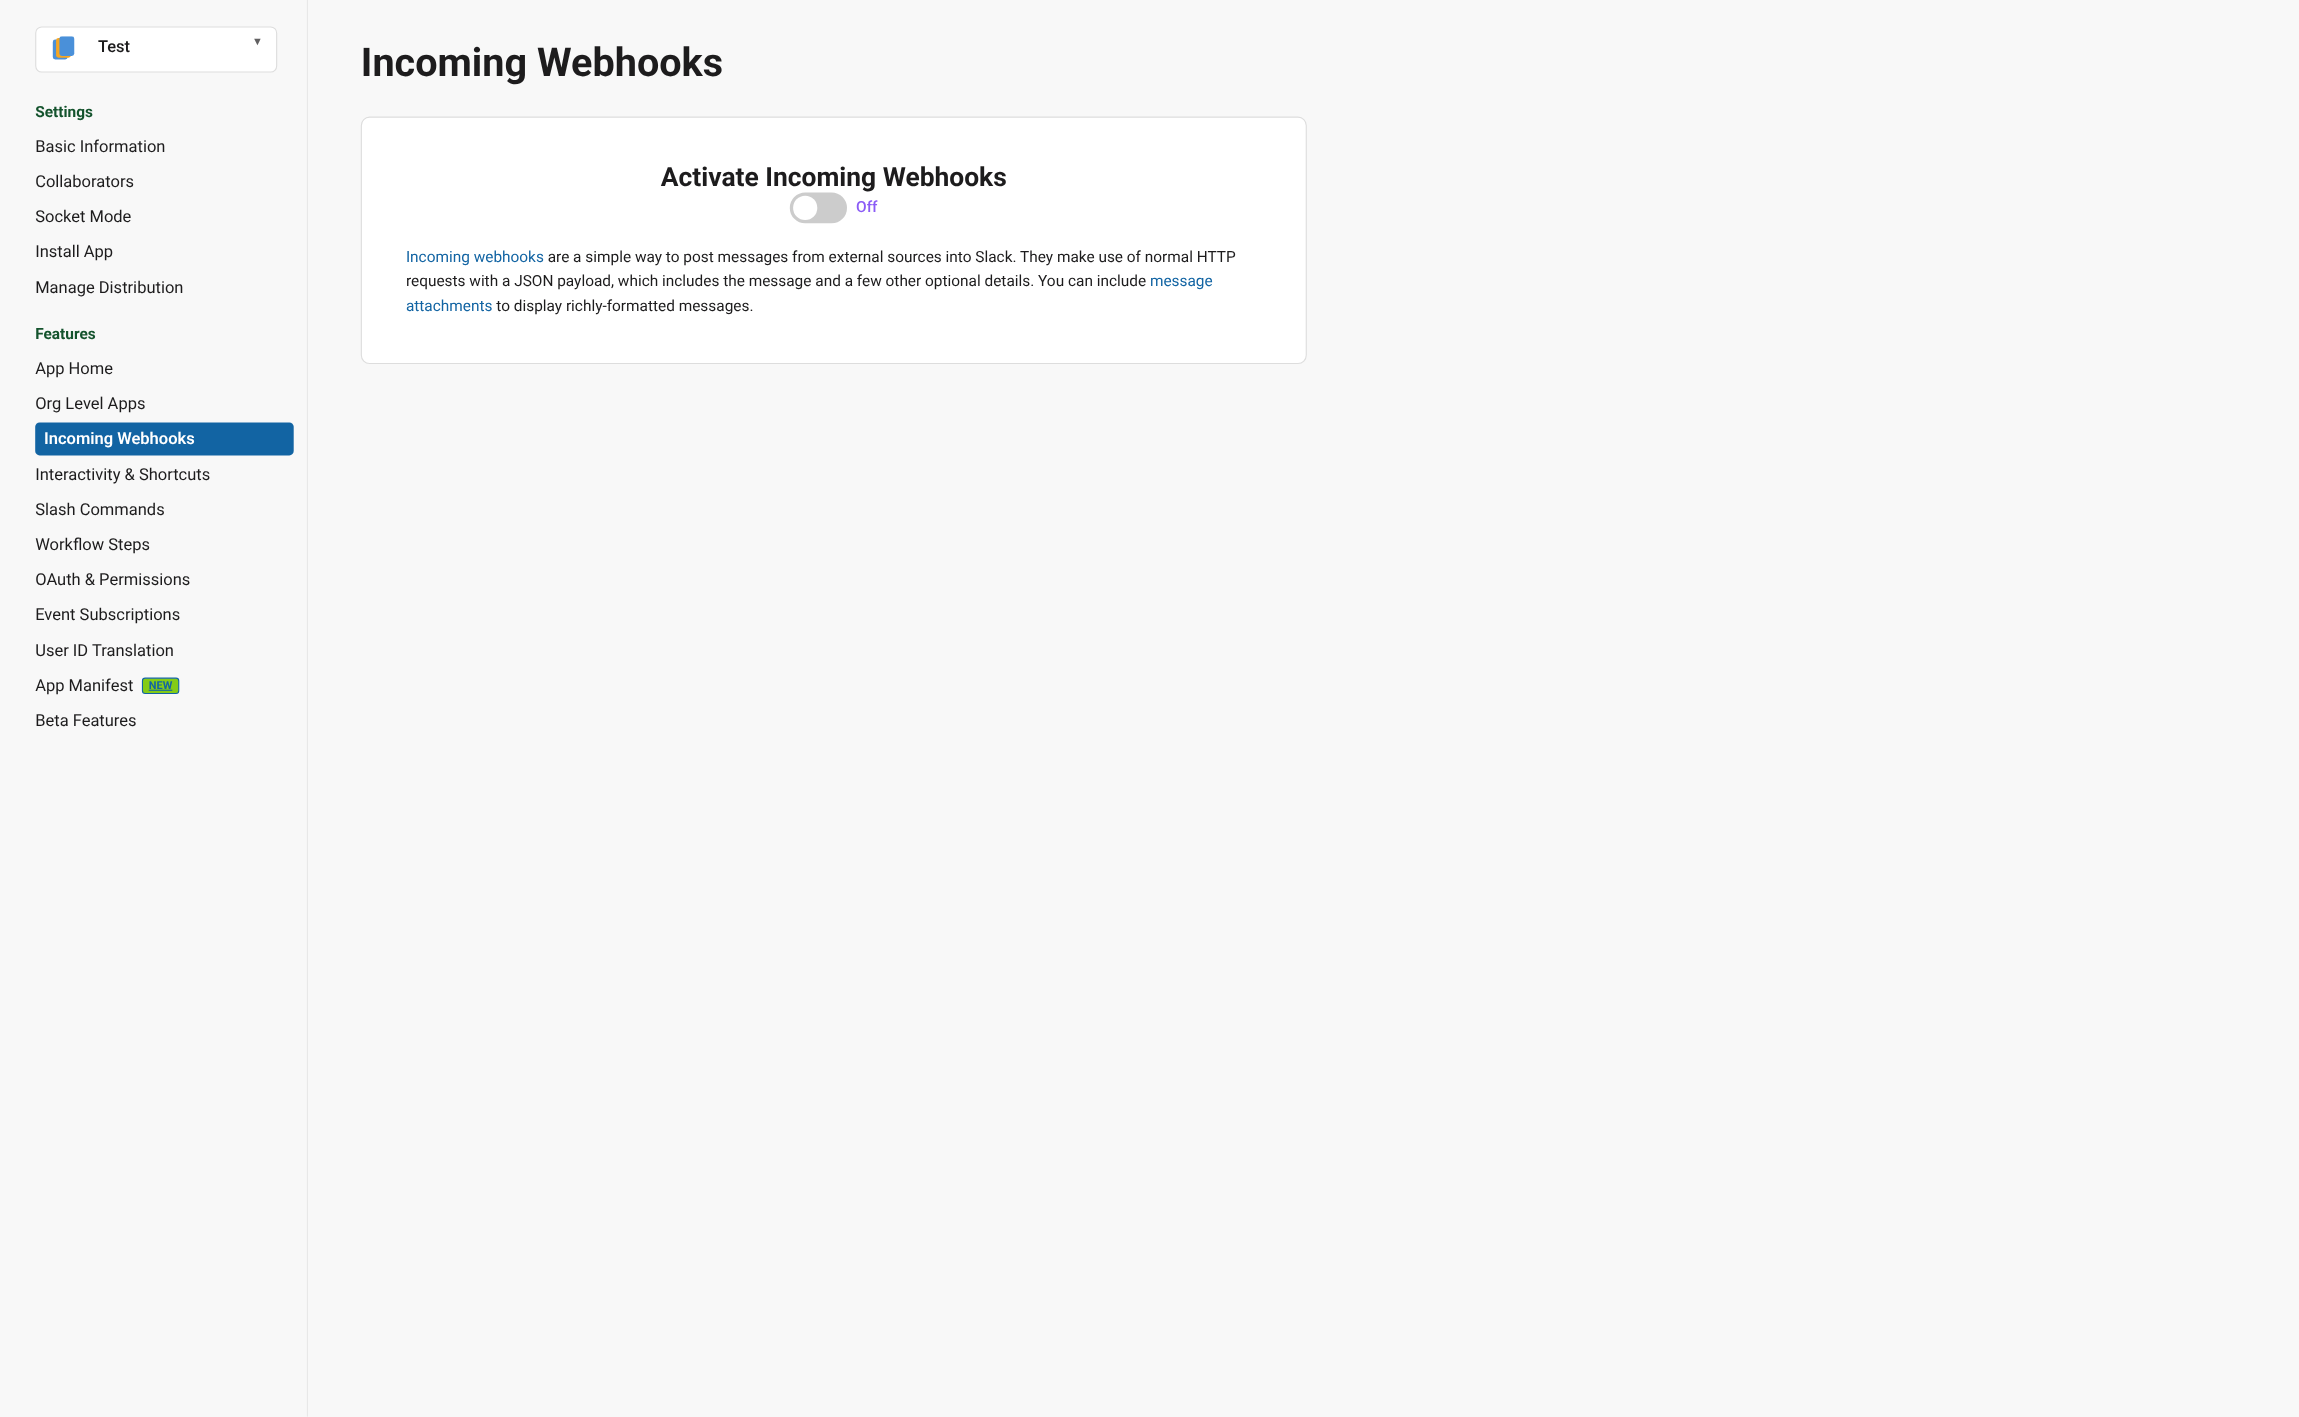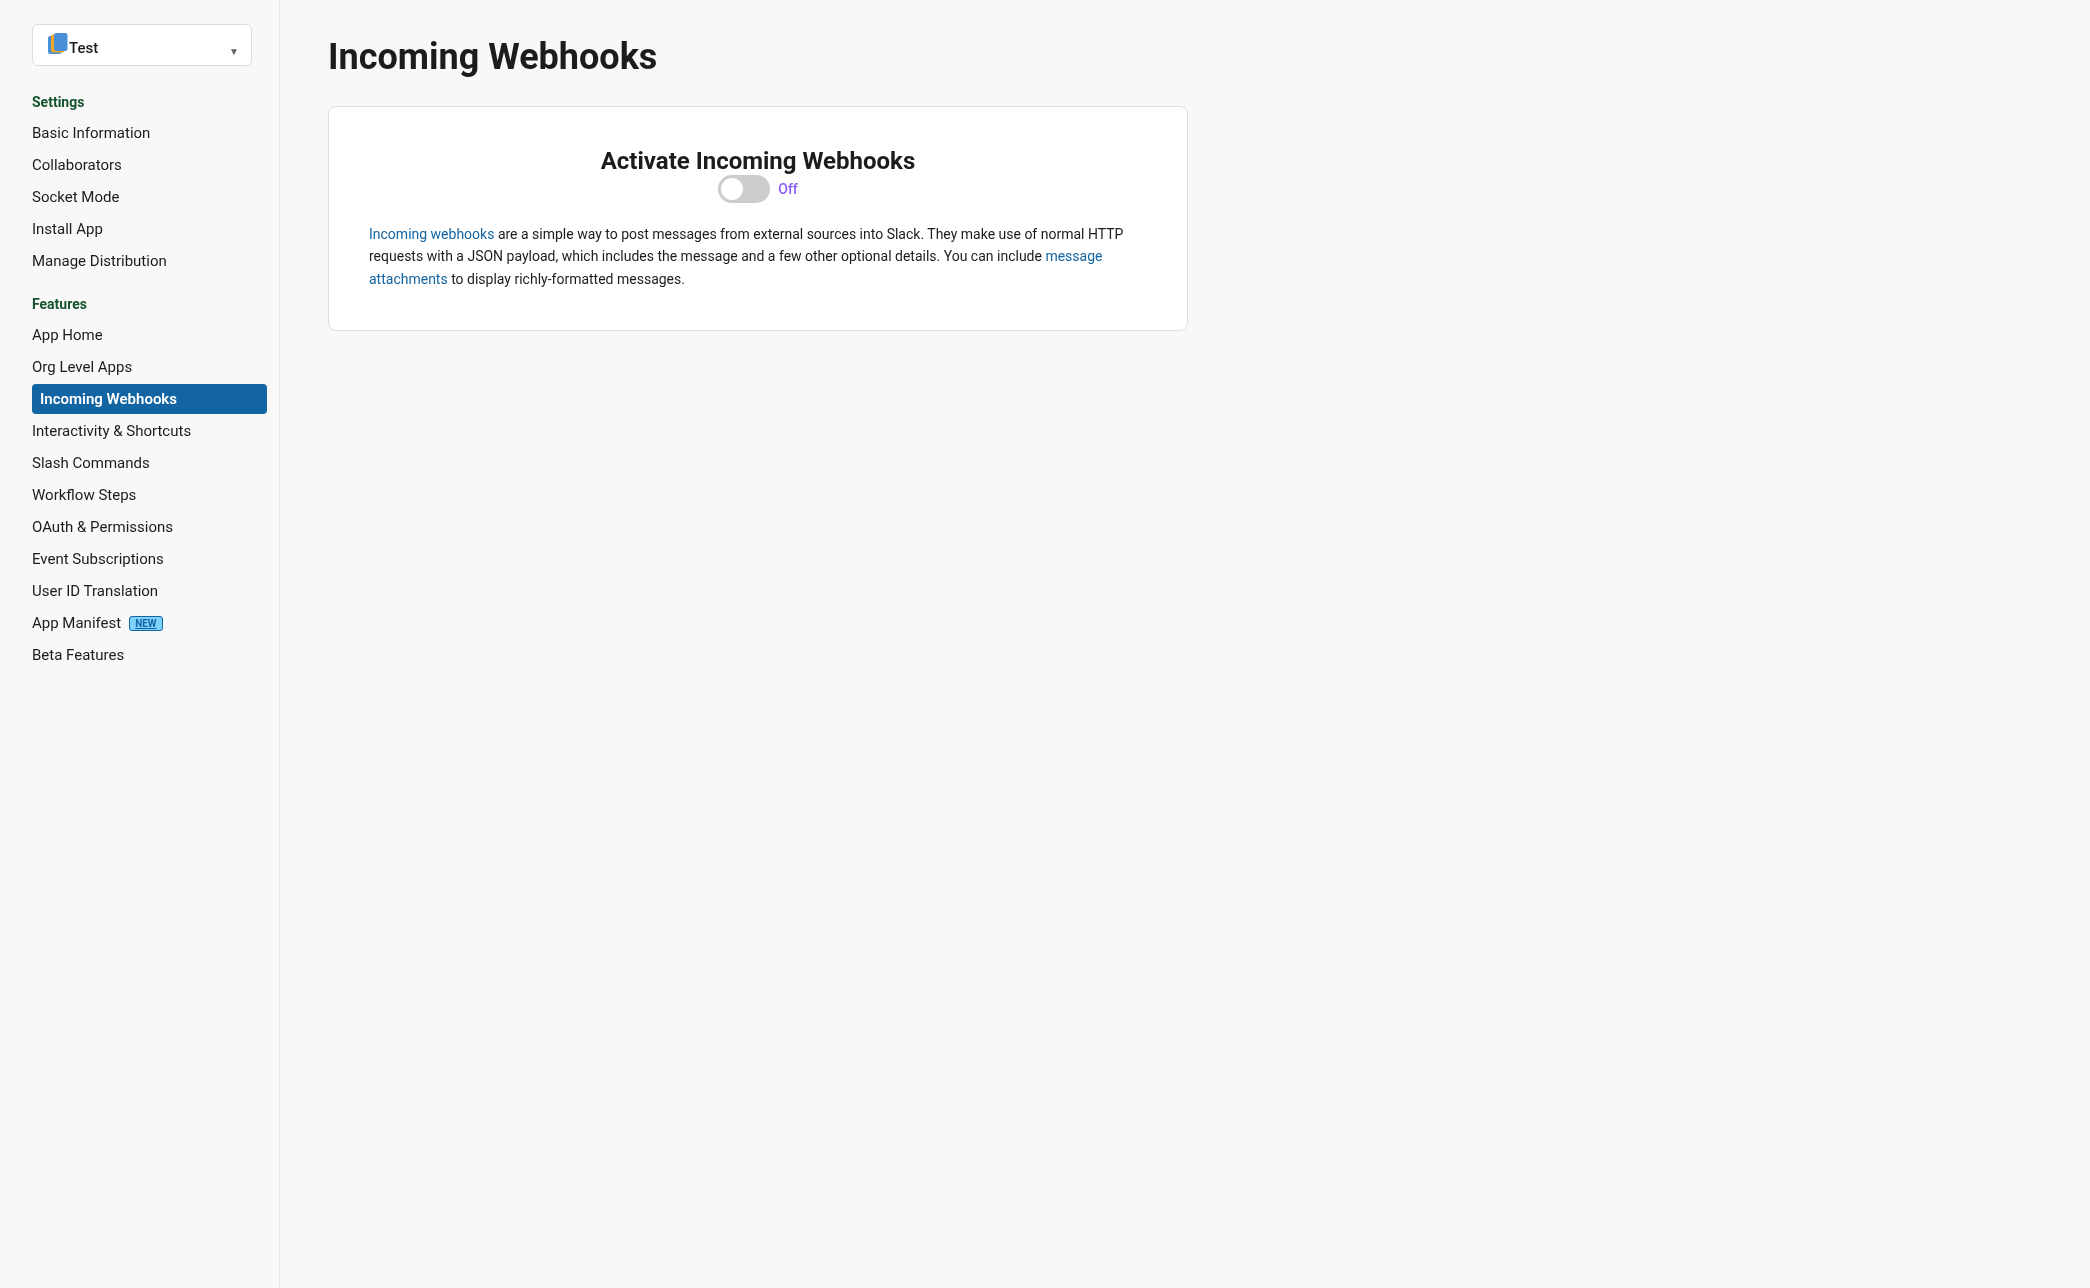--- a/index.html
+++ b/index.html
@@ -26,22 +26,22 @@
     .sidebar {
       width: 280px;
       min-width: 280px;
       background: #f8f8f8;
       padding: 24px 0 24px 32px;
       border-right: 1px solid #e8e8e8;
     }
 
     .app-selector {
       display: flex;
-      align-items: flex-end;
-      gap: 0;
+      align-items: flex-start;
+      gap: 20px;
       background: #fff;
       border: 1px solid #ddd;
       border-radius: 6px;
       padding: 8px 12px;
       margin-bottom: 28px;
       cursor: pointer;
       width: 220px;
     }
 
     .app-icon {
@@ -90,21 +90,21 @@
     .sidebar-item.active {
       background: #1264a3;
       color: #fff;
       font-weight: 600;
       padding-left: 8px;
       margin-right: 12px;
     }
 
     .badge-new {
       display: inline-block;
-      background: #7dd3fc;
+      background: #84cc16;
       color: #1264a3;
       border: 1px solid #1264a3;
       border-radius: 3px;
       font-size: 10px;
       font-weight: 700;
       padding: 1px 5px;
       margin-left: 8px;
       vertical-align: middle;
       text-decoration: underline;
     }

